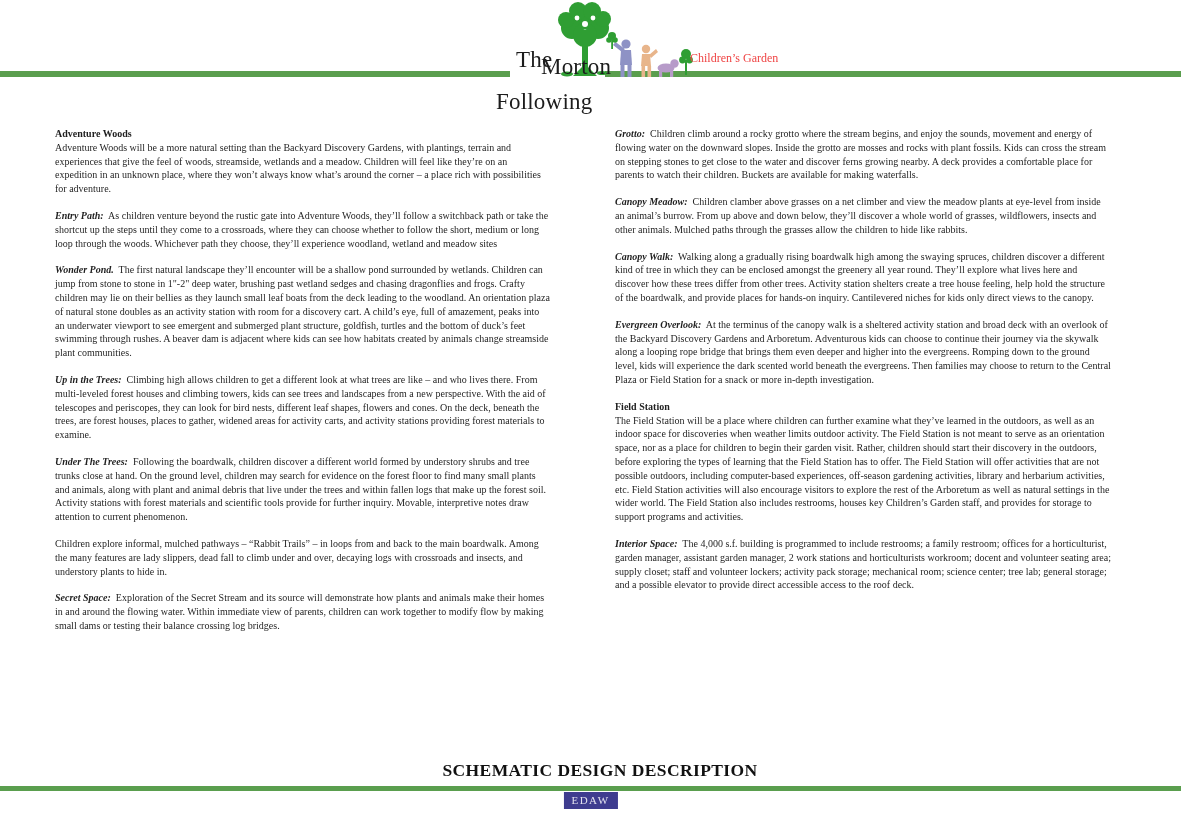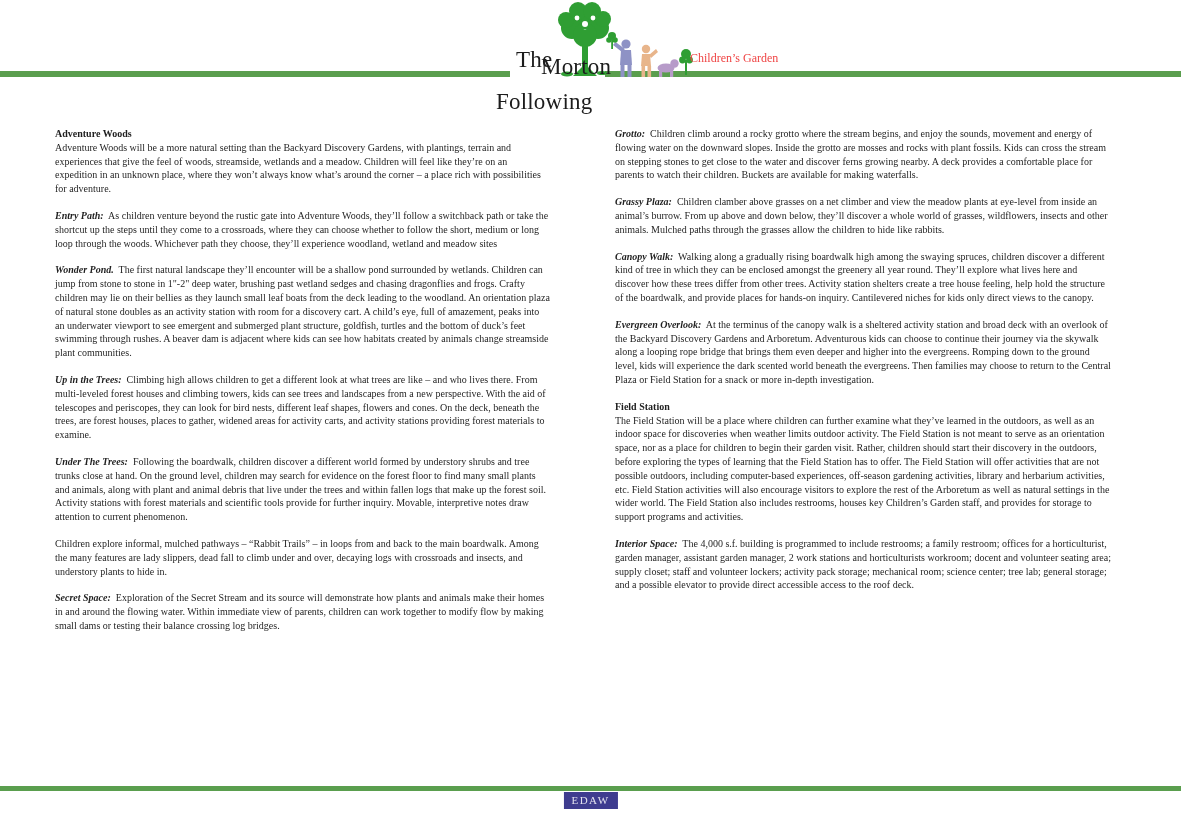--- a/index.html
+++ b/index.html
@@ -111,23 +111,24 @@
       <div class="block"><span class="heading">Adventure Woods</span><span>Adventure Woods will be a more natural setting than the Backyard Discovery Gardens, with plantings, terrain and experiences that give the feel of woods, streamside, wetlands and a meadow. Children will feel like they’re on an expedition in an unknown place, where they won’t always know what’s around the corner – a place rich with possibilities for adventure.</span></div>
       <div class="block"><span class="lead">Entry Path:</span>&nbsp; <span>As children venture beyond the rustic gate into Adventure Woods, they’ll follow a switchback path or take the shortcut up the steps until they come to a crossroads, where they can choose whether to follow the short, medium or long loop through the woods. Whichever path they choose, they’ll experience woodland, wetland and meadow sites</span></div>
       <div class="block"><span class="lead">Wonder Pond.</span>&nbsp; <span>The first natural landscape they’ll encounter will be a shallow pond surrounded by wetlands. Children can jump from stone to stone in 1"-2" deep water, brushing past wetland sedges and chasing dragonflies and frogs.  Crafty children may lie on their bellies as they launch small leaf boats from the deck leading to the woodland.  An orientation plaza of natural stone doubles as an activity station with room for a discovery cart.   A child’s eye, full of amazement, peaks into an underwater viewport to see emergent and submerged plant structure, goldfish, turtles and the bottom of duck’s feet swimming through rushes.  A beaver dam is adjacent where kids can see how habitats created by animals change streamside plant communities.</span></div>
       <div class="block"><span class="lead">Up in the Trees:</span>&nbsp; <span>Climbing high allows children to get a different look at what trees are like – and who lives there.  From multi-leveled forest houses and climbing towers, kids can see trees and landscapes from a new perspective.  With the aid of telescopes and periscopes, they can look for bird nests, different leaf shapes, flowers and cones.  On the deck, beneath the trees, are forest houses, places to gather, widened areas for activity carts, and activity stations providing forest materials to examine.</span></div>
       <div class="block"><span class="lead">Under The Trees:</span>&nbsp; <span>Following the boardwalk, children discover a different world formed by understory shrubs and tree trunks close at hand.  On the ground level, children may search for evidence on the forest floor to find many small plants and animals, along with plant and animal debris that live under the trees and within fallen logs that make up the forest soil.  Activity stations with forest materials and scientific tools provide for further inquiry.  Movable, interpretive notes draw attention to current phenomenon.</span></div>
       <div class="block"><span>Children explore informal, mulched pathways – “Rabbit Trails” – in loops from and back to the main boardwalk.  Among the many features are lady slippers, dead fall to climb under and over, decaying logs with crossroads and insects, and understory plants to hide in.</span></div>
       <div class="block"><span class="lead">Secret Space:</span>&nbsp; <span>Exploration of the Secret Stream and its source will demonstrate how plants and animals make their homes in and around the flowing water.  Within immediate view of parents, children can work together to modify flow by making small dams or testing their balance crossing log bridges.</span></div>
     </div>
   <div class="col col-right" id="right-col">
       <div class="block"><span class="lead">Grotto:</span>&nbsp; <span>Children climb around a rocky grotto where the stream begins, and enjoy the sounds, movement and energy of flowing water on the downward slopes.  Inside the grotto are mosses and rocks with plant fossils.  Kids can cross the stream on stepping stones to get close to the water and discover ferns growing nearby.  A deck provides a comfortable place for parents to watch their children.  Buckets are available for making waterfalls.</span></div>
-      <div class="block"><span class="lead">Grassy Plaza:</span>&nbsp; <span>Children clamber above grasses on a net climber and view the meadow plants at eye-level from inside an animal’s burrow.  From up above and down below, they’ll discover a whole world of grasses, wildflowers, insects and other animals.  Mulched paths through the grasses allow the children to hide like rabbits.</span></div>
+      <div class="block"><span class="lead">Canopy Meadow:</span>&nbsp; <span>Children clamber above grasses on a net climber and view the meadow plants at eye-level from inside an animal’s burrow.  From up above and down below, they’ll discover a whole world of grasses, wildflowers, insects and other animals.  Mulched paths through the grasses allow the children to hide like rabbits.</span></div>
       <div class="block"><span class="lead">Canopy Walk:</span>&nbsp; <span>Walking along a gradually rising boardwalk high among the swaying spruces, children discover a different kind of tree in which they can be enclosed amongst the greenery all year round.  They’ll explore what lives here and discover how these trees differ from other trees.  Activity station shelters create a tree house feeling, help hold the structure of the boardwalk, and provide places for hands-on inquiry.  Cantilevered niches for kids only direct views to the canopy.</span></div>
       <div class="block"><span class="lead">Evergreen Overlook:</span>&nbsp; <span>At the terminus of the canopy walk is a sheltered activity station and broad deck with an overlook of the Backyard Discovery Gardens and Arboretum.  Adventurous kids can choose to continue their journey via the skywalk along a looping rope bridge that brings them even deeper and higher into the evergreens.  Romping down to the ground level, kids will experience the dark scented world beneath the evergreens. Then families may choose to return to the Central Plaza or Field Station for a snack or more in-depth investigation.</span></div>
       <div class="block"><span class="heading">Field Station</span><span>The Field Station will be a place where children can further examine what they’ve learned in the outdoors, as well as an indoor space for discoveries when weather limits outdoor activity. The Field Station is not meant to serve as an orientation space, nor as a place for children to begin their garden visit. Rather, children should start their discovery in the outdoors, before exploring the types of learning that the Field Station has to offer. The Field Station will offer activities that are not possible outdoors, including computer-based experiences, off-season gardening activities, library and herbarium activities, etc.  Field Station activities will also encourage visitors to explore the rest of the Arboretum as well as natural settings in the wider world.  The Field Station also includes restrooms, houses key Children’s Garden staff, and provides for storage to support programs and activities.</span></div>
       <div class="block"><span class="lead">Interior Space:</span>&nbsp; <span>The 4,000 s.f. building is programmed to include restrooms; a family restroom; offices for a horticulturist, garden manager, assistant garden manager, 2 work stations and horticulturists workroom; docent and volunteer seating area; supply closet; staff and volunteer lockers; activity pack storage; mechanical room; science center; tree lab; general storage; and a possible elevator to provide direct accessible access to the roof deck.</span></div>
     </div>
 
+  <div class="footer-title">SCHEMATIC DESIGN DESCRIPTION</div>
   <div class="rule rule-bottom"></div>
   <div class="badge">EDAW</div>
 
 </div>
 
 </body></html>

